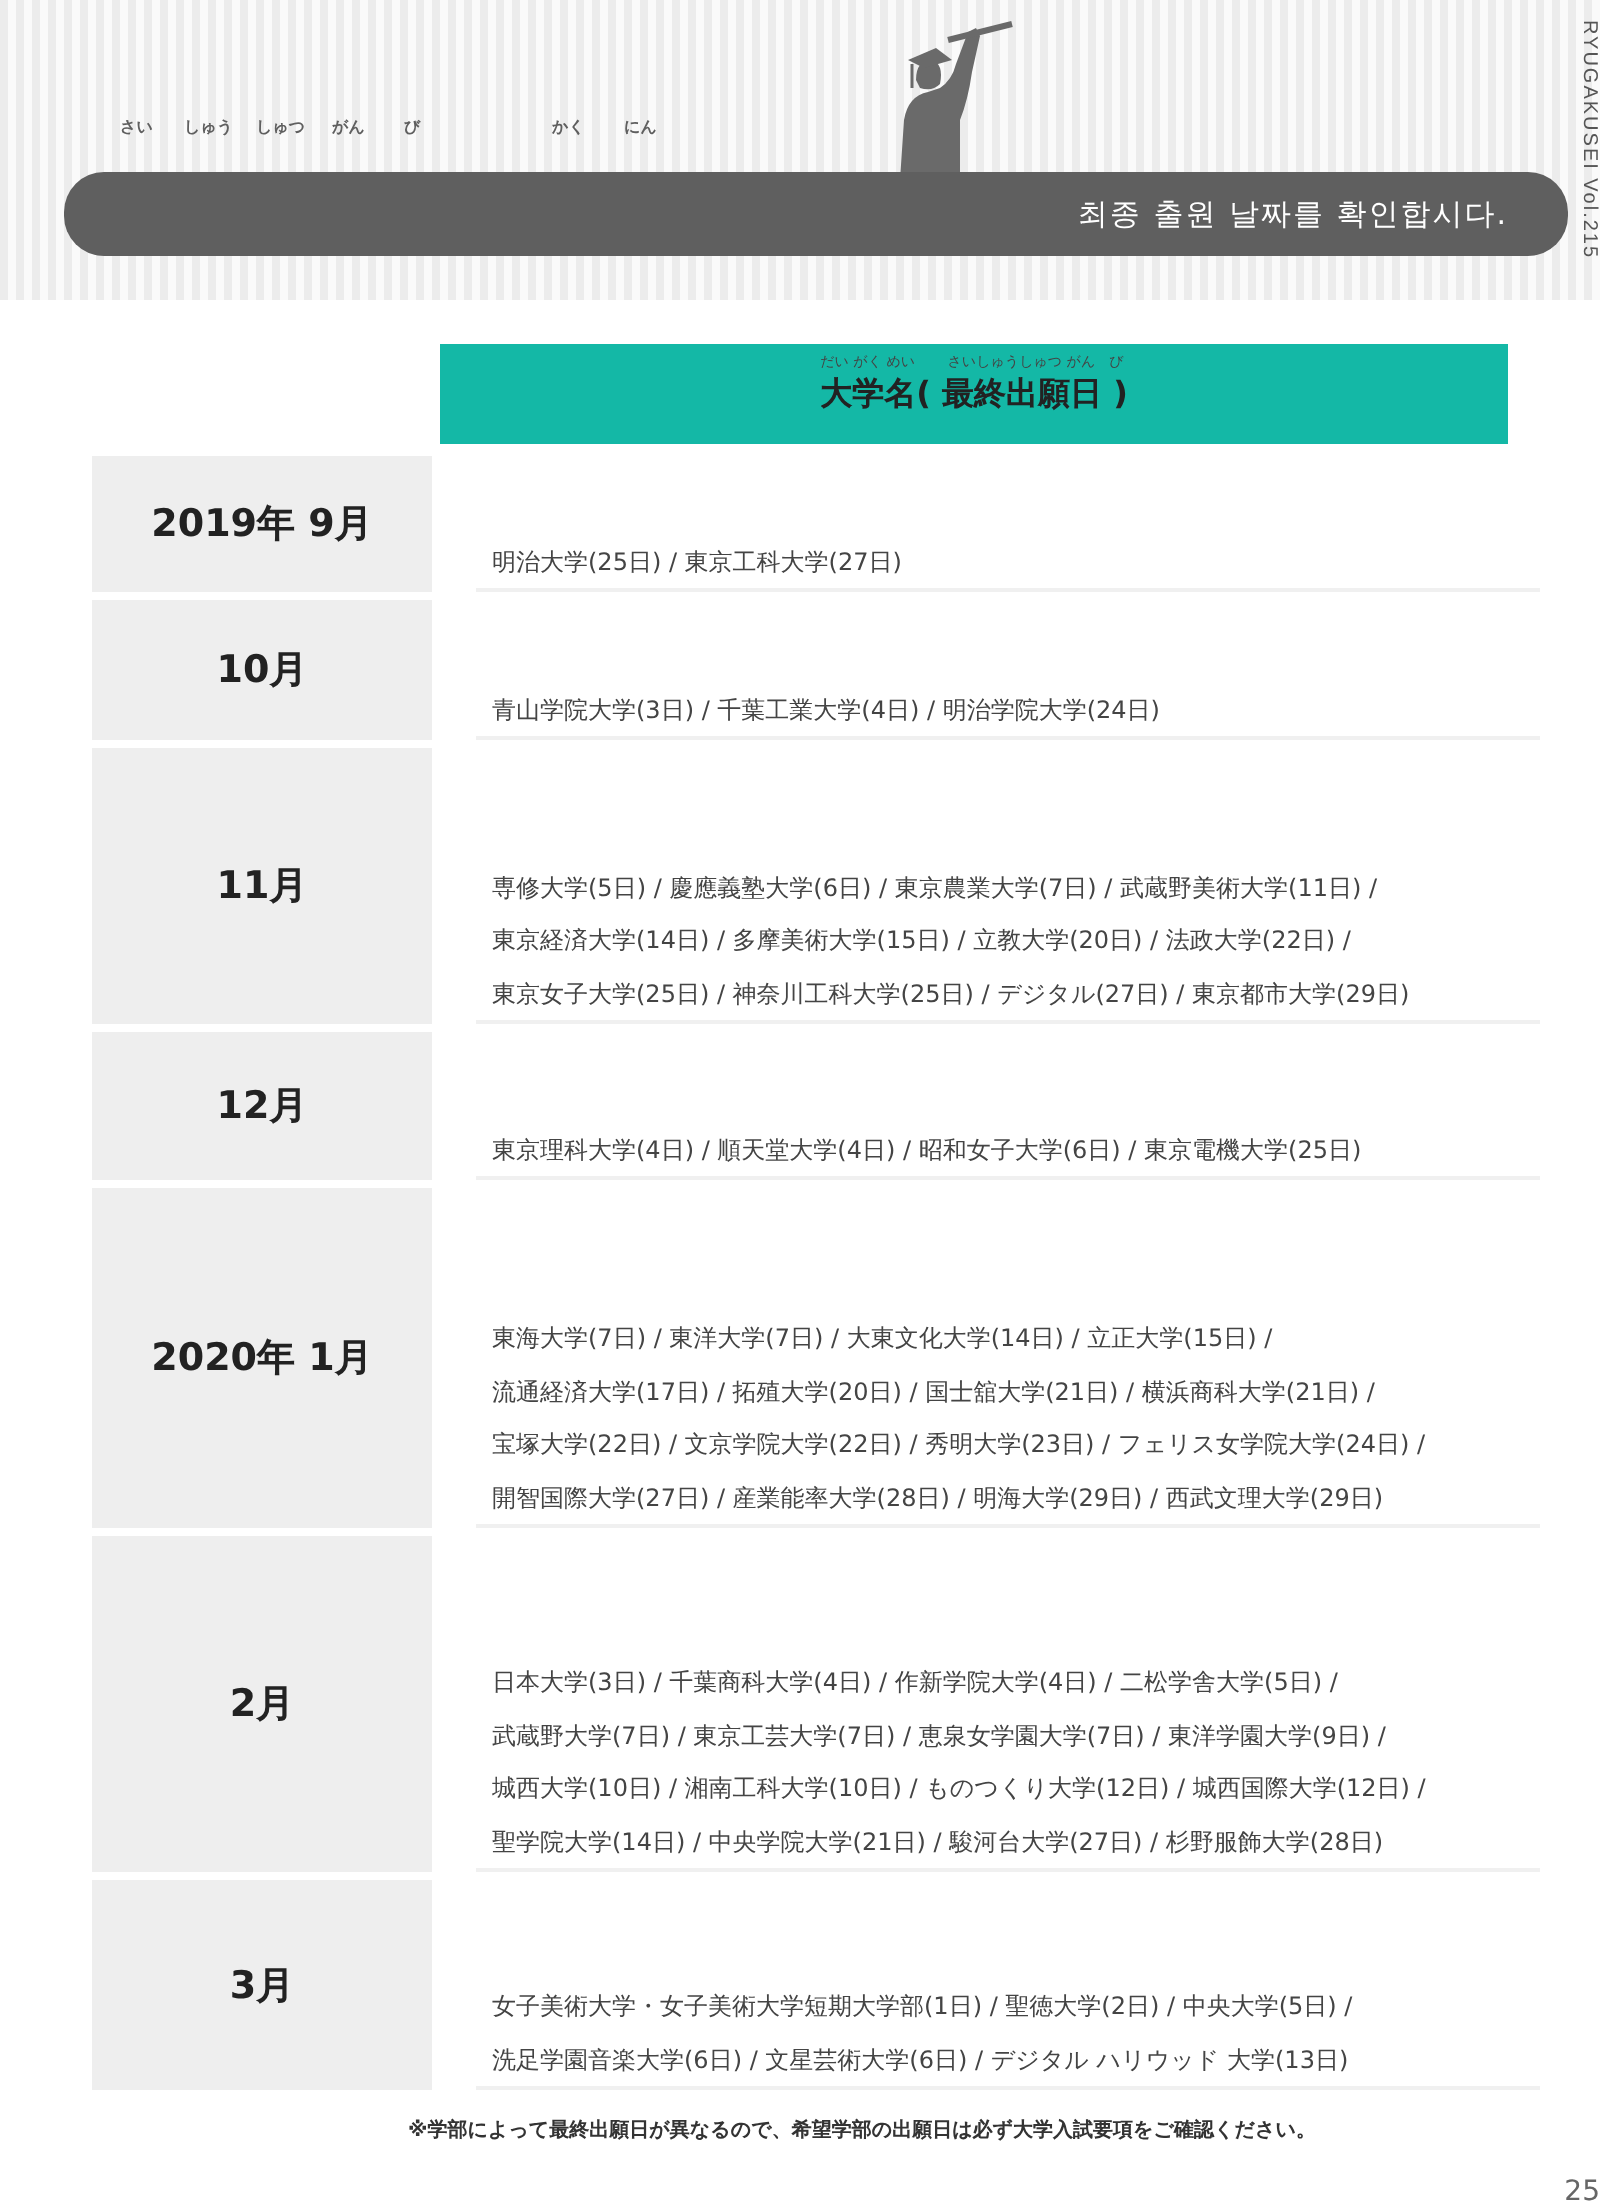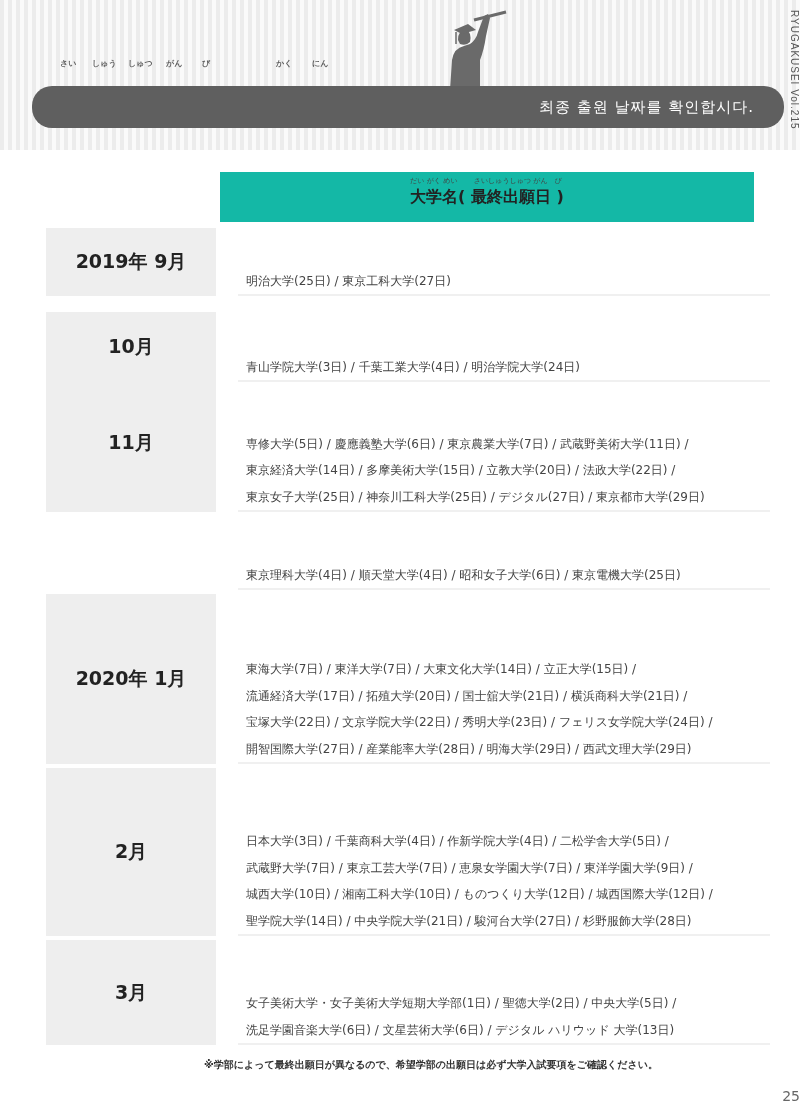--- a/index.html
+++ b/index.html
@@ -99,37 +99,38 @@
     </div>
   </div>
 
   <div class="row" style="top:56px;height:68px;">
     <div class="month-cell">2019年 9月</div>
     <div class="uni-cell">
       <div class="uni-line">明治大学(25日) / 東京工科大学(27日)</div>
     </div>
   </div>
 
-  <div class="row" style="top:140px;height:70px;">
+  <div class="row" style="top:128px;height:70px;">
     <div class="month-cell">10月</div>
     <div class="uni-cell">
       <div class="uni-line">青山学院大学(3日) / 千葉工業大学(4日) / 明治学院大学(24日)</div>
     </div>
   </div>
 
   <div class="row" style="top:202px;height:138px;">
     <div class="month-cell">11月</div>
     <div class="uni-cell">
       <div class="uni-line">専修大学(5日) / 慶應義塾大学(6日) / 東京農業大学(7日) / 武蔵野美術大学(11日) /</div>
       <div class="uni-line">東京経済大学(14日) / 多摩美術大学(15日) / 立教大学(20日) / 法政大学(22日) /</div>
       <div class="uni-line">東京女子大学(25日) / 神奈川工科大学(25日) / デジタル(27日) / 東京都市大学(29日)</div>
     </div>
   </div>
 
   <div class="row" style="top:344px;height:74px;">
+    <div class="month-cell">12月</div>
     <div class="uni-cell">
       <div class="uni-line">東京理科大学(4日) /  順天堂大学(4日) / 昭和女子大学(6日) / 東京電機大学(25日)</div>
     </div>
   </div>
 
   <div class="row" style="top:422px;height:170px;">
     <div class="month-cell">2020年 1月</div>
     <div class="uni-cell">
       <div class="uni-line">東海大学(7日) / 東洋大学(7日) / 大東文化大学(14日) / 立正大学(15日) /</div>
       <div class="uni-line">流通経済大学(17日) / 拓殖大学(20日) / 国士舘大学(21日) / 横浜商科大学(21日) /</div>

